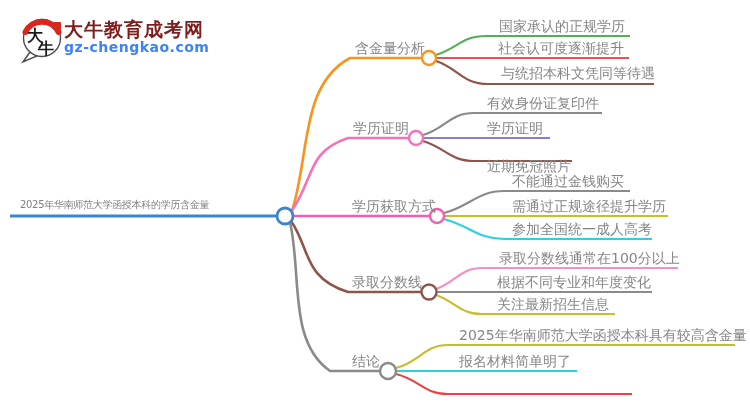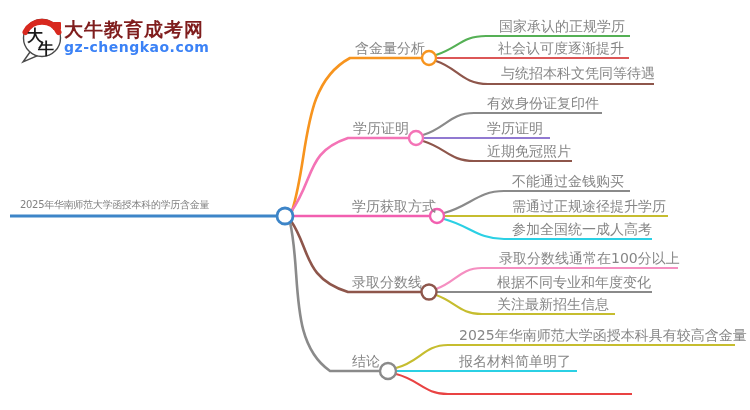--- a/index.html
+++ b/index.html
@@ -86,21 +86,21 @@
   <div class="label root-label" style="left:20px;top:196px;">2025年华南师范大学函授本科的学历含金量</div>
 
   <div class="label" style="left:355px;top:40px;">含金量分析</div>
   <div class="label" style="left:499px;top:18px;">国家承认的正规学历</div>
   <div class="label" style="left:498px;top:40px;">社会认可度逐渐提升</div>
   <div class="label" style="left:501px;top:65px;">与统招本科文凭同等待遇</div>
 
   <div class="label" style="left:353px;top:120px;">学历证明</div>
   <div class="label" style="left:487px;top:95px;">有效身份证复印件</div>
   <div class="label" style="left:487px;top:120px;">学历证明</div>
-  <div class="label" style="left:487px;top:143px;">近期免冠照片</div>
+  <div class="label" style="left:487px;top:158px;">近期免冠照片</div>
 
   <div class="label" style="left:352px;top:198px;">学历获取方式</div>
   <div class="label" style="left:512px;top:173px;">不能通过金钱购买</div>
   <div class="label" style="left:512px;top:198px;">需通过正规途径提升学历</div>
   <div class="label" style="left:512px;top:221px;">参加全国统一成人高考</div>
 
   <div class="label" style="left:352px;top:274px;">录取分数线</div>
   <div class="label" style="left:499px;top:250px;">录取分数线通常在100分以上</div>
   <div class="label" style="left:497px;top:274px;">根据不同专业和年度变化</div>
   <div class="label" style="left:497px;top:296px;">关注最新招生信息</div>

